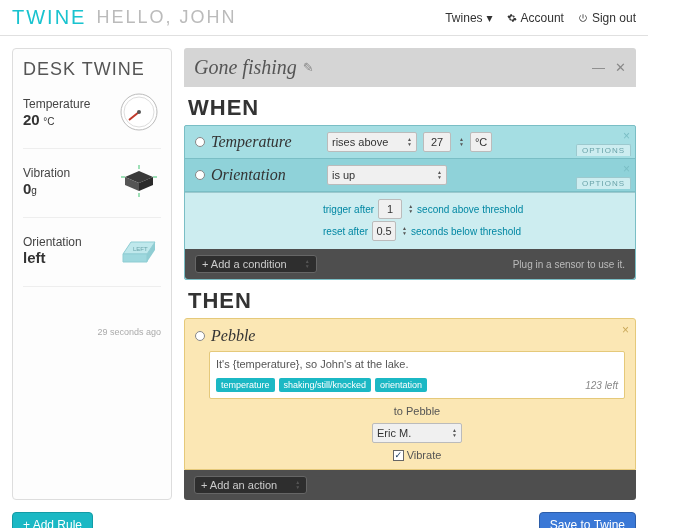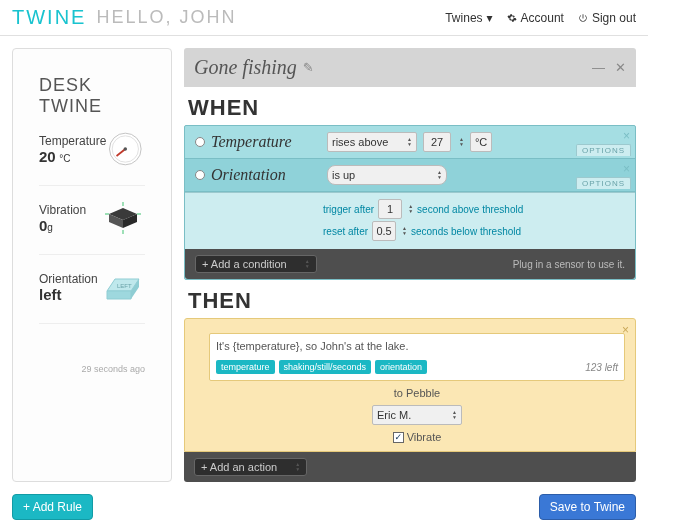--- a/index.html
+++ b/index.html
@@ -5,21 +5,21 @@
 * { margin: 0; padding: 0; box-sizing: border-box; }
 body { font-family: "Helvetica Neue", Arial, sans-serif; font-size: 13px; color: #333; background: #fff; }
 .page { width: 648px; min-height: 528px; position: relative; padding-bottom: 10px; }
 .topbar { display: flex; align-items: center; height: 36px; border-bottom: 1px solid #e0e0e0; padding: 0 12px; }
 .brand { font-family: "Arial Narrow", Arial, sans-serif; font-size: 20px; letter-spacing: 2px; color: #19c3cf; font-weight: 300; }
 .hello { font-family: "Arial Narrow", Arial, sans-serif; font-size: 18px; letter-spacing: 2px; color: #bbb; margin-left: 10px; }
 .topnav { margin-left: auto; display: flex; gap: 14px; font-size: 12px; color: #333; }
 .topnav .item { display: inline-flex; align-items: center; gap: 4px; cursor: pointer; }
 .topnav svg { width: 10px; height: 10px; }
 .columns { display: flex; gap: 12px; padding: 12px; }
-.sidebar { width: 160px; border: 1px solid #ddd; border-radius: 4px; padding: 26px; background: #fdfdfd; position: relative; }
+.sidebar { width: 160px; border: 1px solid #ddd; border-radius: 4px; padding: 10px; background: #fdfdfd; position: relative; }
 .sidetitle { font-family: "Arial Narrow", Arial, sans-serif; font-size: 18px; letter-spacing: 1px; color: #555; }
 .sensor { padding: 10px 0 14px 0; border-bottom: 1px solid #eee; display: flex; align-items: center; }
 .sensor:last-of-type { border-bottom: none; }
 .sensor .txt { flex: 1; }
 .sensor .lbl { font-size: 12px; color: #444; }
 .sensor .val { font-size: 15px; font-weight: bold; }
 .sensor .unit { font-size: 10px; font-weight: normal; }
 .gauge,.cube { width: 44px; height: 44px; }
 .sidefooter { text-align: right; font-size: 9px; color: #aaa; margin-top: 40px; }
 .main { flex: 1; min-width: 0; }
@@ -29,21 +29,21 @@
 .rulehead .tools { margin-left: auto; display: flex; gap: 10px; color: #888; }
 .section-lbl { font-family: "Arial Narrow", Arial, sans-serif; font-weight: bold; font-size: 22px; letter-spacing: 1px; margin: 8px 0 4px 4px; }
 .whenbox { background: #a5dee3; border: 1px solid #7abec5; border-radius: 2px; overflow: hidden; }
 .cond { position: relative; border-bottom: 1px solid #7abec5; padding: 6px 10px; }
 .cond.alt { background: #8fd2d9; }
 .condrow { display: flex; align-items: center; gap: 6px; }
 .radioish { width:10px;height:10px;border:1px solid #888;border-radius:50%;background:#fff;display:inline-block; }
 .cond h4 { font-family: Georgia, serif; font-style: italic; font-weight: normal; font-size: 16px; color: #333; width: 110px; }
 .select, .numbox, .unitbox { background: #f0f0f0; border: 1px solid #bbb; border-radius: 2px; height: 20px; display: inline-flex; align-items: center; padding: 0 4px; font-size: 11px; color: #333; }
 .select { min-width: 90px; justify-content: space-between; gap: 16px; }
-.select.wide { width: 120px; border-radius: 8px; }
+.select.wide { width: 120px; }
 .stepper { display:inline-flex; flex-direction: column; margin-left: 2px;}
 .stepper span{ font-size:5px;line-height:5px;color:#555;}
 .numbox { width: 28px; justify-content: center; }
 .numbox.sm { width: 24px; }
 .opt-tab { position: absolute; right: 4px; bottom: 2px; font-size: 8px; color: #6aa3a9; background: #cdedf0; border: 1px solid #9cc9ce; border-bottom: none; padding: 1px 5px; letter-spacing: 1px; border-radius: 2px 2px 0 0; }
 .cond .close { position: absolute; right: 5px; top: 3px; color: #7abec5; font-size: 12px; }
 .subopts { background: #cdedf0; border-top: 1px solid #9cc9ce; padding: 4px 10px 6px 138px; font-size: 10px; color: #0087a3; }
 .subopts .row { display: flex; align-items: center; gap: 4px; margin: 2px 0; }
 .darkbar { background: #4e4e4e; padding: 6px 10px; display: flex; align-items: center; color: #aaa; font-size: 11px; border-radius: 0 0 3px 3px;}
 .darkbar .addbtn { background: #2e2e2e; border: 1px solid #666; color: #ccc; padding: 2px 6px; border-radius: 3px; font-size: 11px; display:inline-flex;align-items:center;gap:16px;}
@@ -211,26 +211,30 @@
                 <span>▼</span>
               </span>
             </span>
         <span class="hint">Plug in a sensor to use it.</span>
       </div>
     </div>
 
     <div class="section-lbl">THEN</div>
     <div class="thenbox">
       <div class="action">
+        <h4>
+              <span class="radioish"></span>
+              <span>Pebble</span>
+            </h4>
         <span class="close">×</span>
         <div class="msgbox">
           <div>It's {temperature}, so John's at the lake.</div>
           <div class="chips">
             <span class="chip">temperature</span>
-            <span class="chip">shaking/still/seconds</span>
+            <span class="chip">shaking/still/knocked</span>
             <span class="chip">orientation</span>
             <span class="counter">123 left</span>
           </div>
         </div>
         <div class="sendrow">
           <span>to Pebble</span>
           <span class="select">
                 <span>Eric M.</span>
                 <span class="stepper">
                   <span>▲</span>

